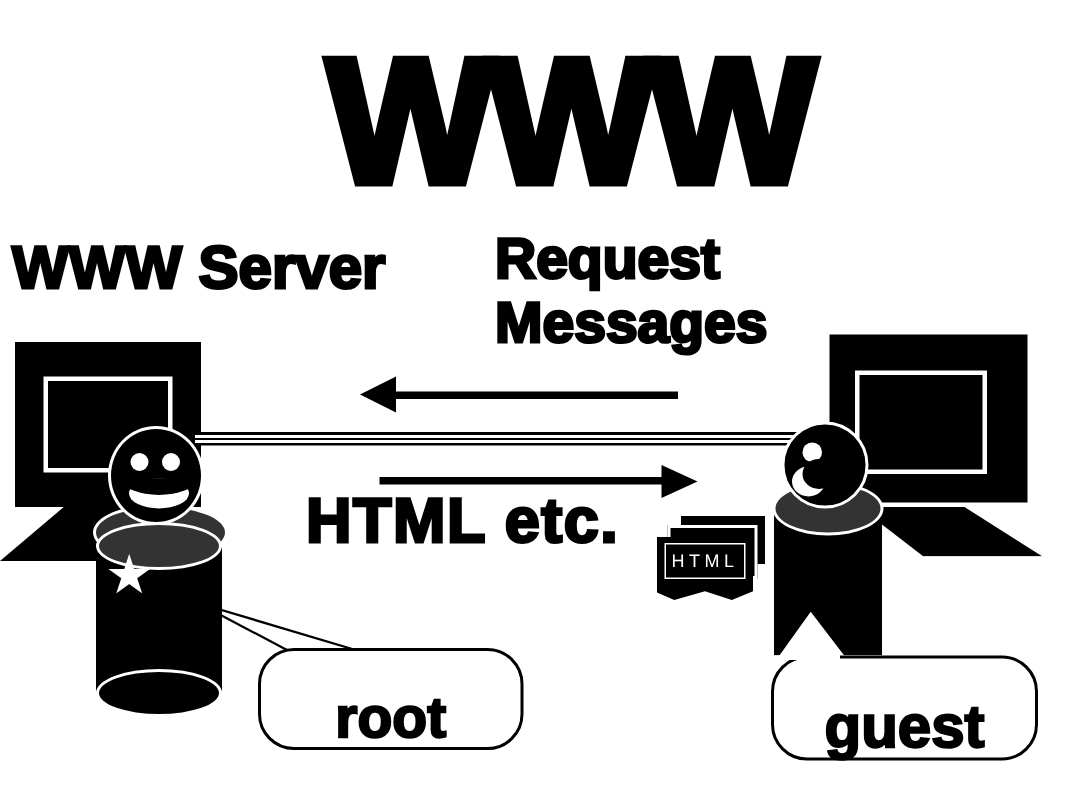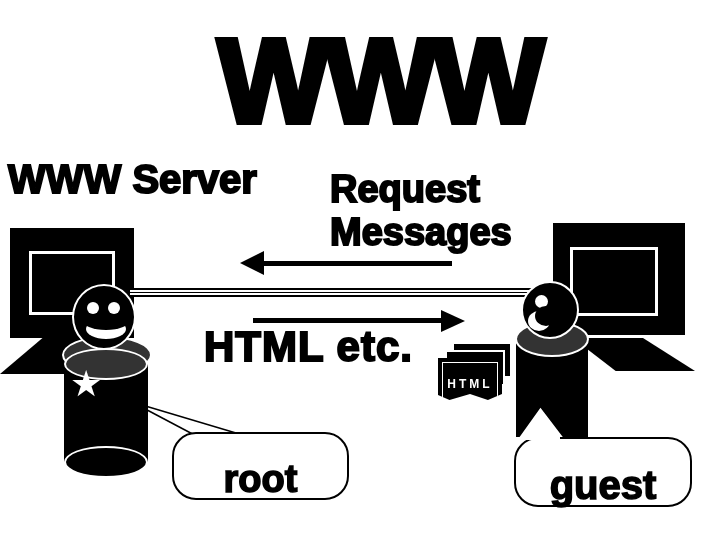--- a/index.html
+++ b/index.html
@@ -14,21 +14,21 @@
   
   .title {
     left:0; right:0; top:22px; text-align:center;
     font-size:118px; font-weight:bold; letter-spacing:-4px;
     -webkit-text-stroke:6px #000; line-height:1;padding-left:38px;
   }
 
   
   .server-label  { left:8px;  top:159px; font-size:40px; }
   .request-label { left:330px; top:152px; font-size:38px; width:240px;
-                   white-space:normal; line-height:1.12;margin-top:16px; }
+                   white-space:normal; line-height:1.12; }
   .response-label{ left:204px; top:326px; font-size:42px; letter-spacing:1px; }
 
   
   .monitor { background:#000; z-index:1; }
   .monitor-left  { left:10px;  top:228px; width:124px; height:110px; }
   .monitor-right { left:553px; top:223px; width:132px; height:112px; }
   .screen { position:absolute; border:3px solid #fff; }
   .screen-left  { left:19px; top:23px; width:86px; height:64px; }
   .screen-right { left:17px; top:24px; width:88px; height:69px; }
   .kbd { background:#000; z-index:1; }
@@ -82,22 +82,22 @@
     clip-path:polygon(0 0,100% 0,100% 100%,65% 100%,34% 69%,5% 100%,0 100%); }
 
   
   .doc-stack { left:436px; top:342px; width:84px; height:62px; z-index:2; }
   .doc { position:absolute; background:#000; border:2px solid #fff; }
   .doc-back { left:16px; top:0; width:60px; height:36px; }
   .doc-mid  { left:9px;  top:8px; width:60px; height:36px; }
   .doc-front{ left:2px;  top:16px; width:64px; height:42px; border:none;
     clip-path:polygon(0 0,100% 0,100% 86%,78% 100%,50% 86%,18% 100%,0 88%);
     display:flex; align-items:flex-start; justify-content:center; }
-  .doc-frame { margin-top:4px; border:1px solid #fff; padding:14px 4px;
-    color:#fff; font-size:12px; font-weight:bold; letter-spacing:3px; line-height:1.2; }
+  .doc-frame { margin-top:4px; border:1px solid #fff; padding:4px 4px;
+    color:#fff; font-size:12px; font-weight:normal; letter-spacing:3px; line-height:1.2; }
 
   
   svg.tails { left:0; top:0; z-index:4; pointer-events:none; }
   .bubble { background:#fff; border:2px solid #000; border-radius:24px; z-index:5;
     display:flex; align-items:flex-end; justify-content:center; }
   .bubble-root  { left:172px; top:432px; width:177px; height:68px; }
   .bubble-guest { left:514px; top:437px; width:178px; height:70px; }
   .bubble-text { font-weight:bold; -webkit-text-stroke:1.5px #000; line-height:1; }
   .bubble-root .bubble-text { font-size:38px; }
   .bubble-guest .bubble-text { font-size:40px; }

